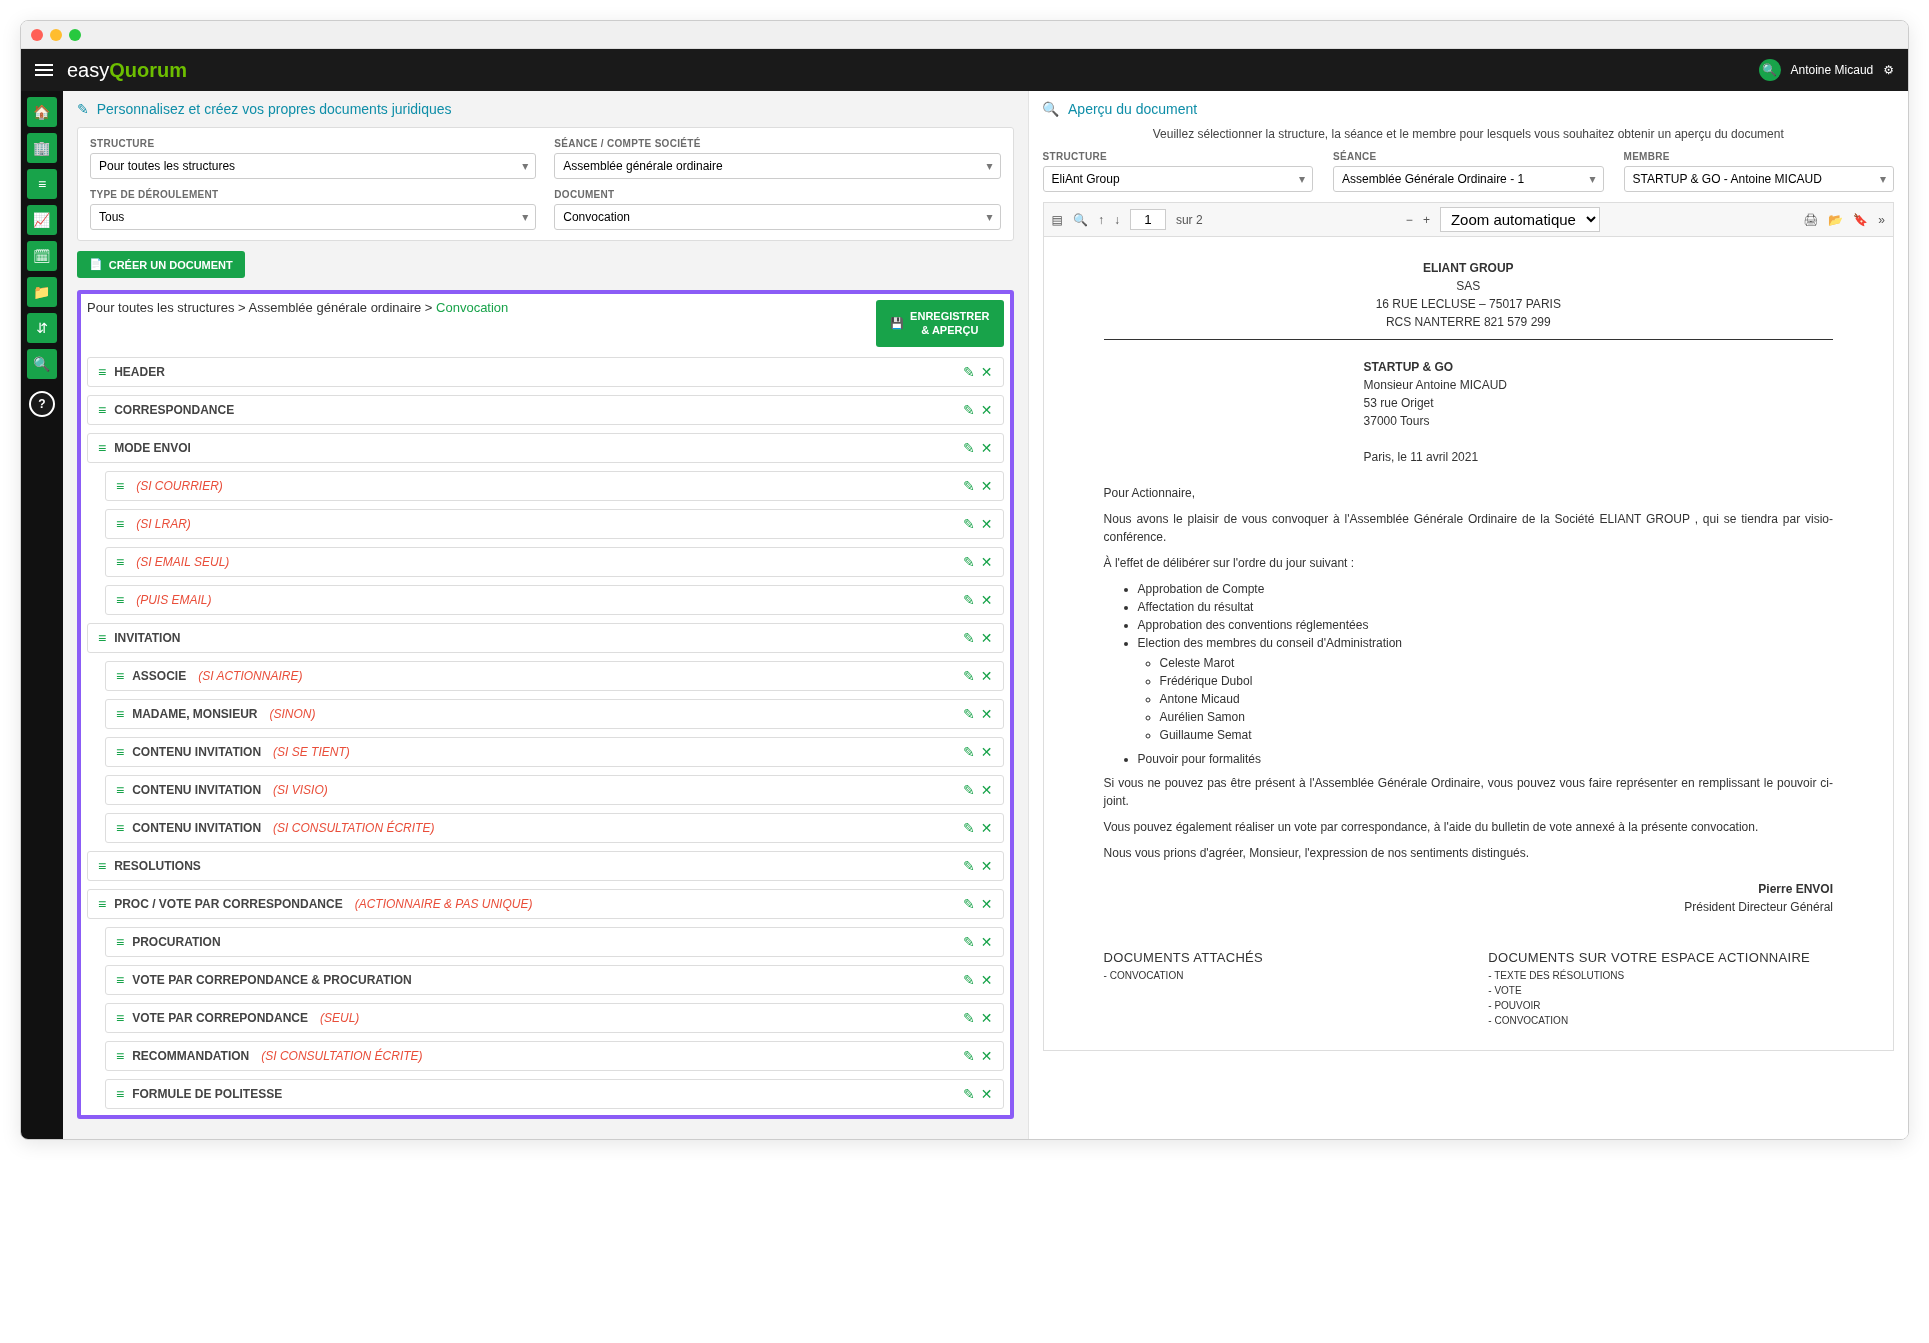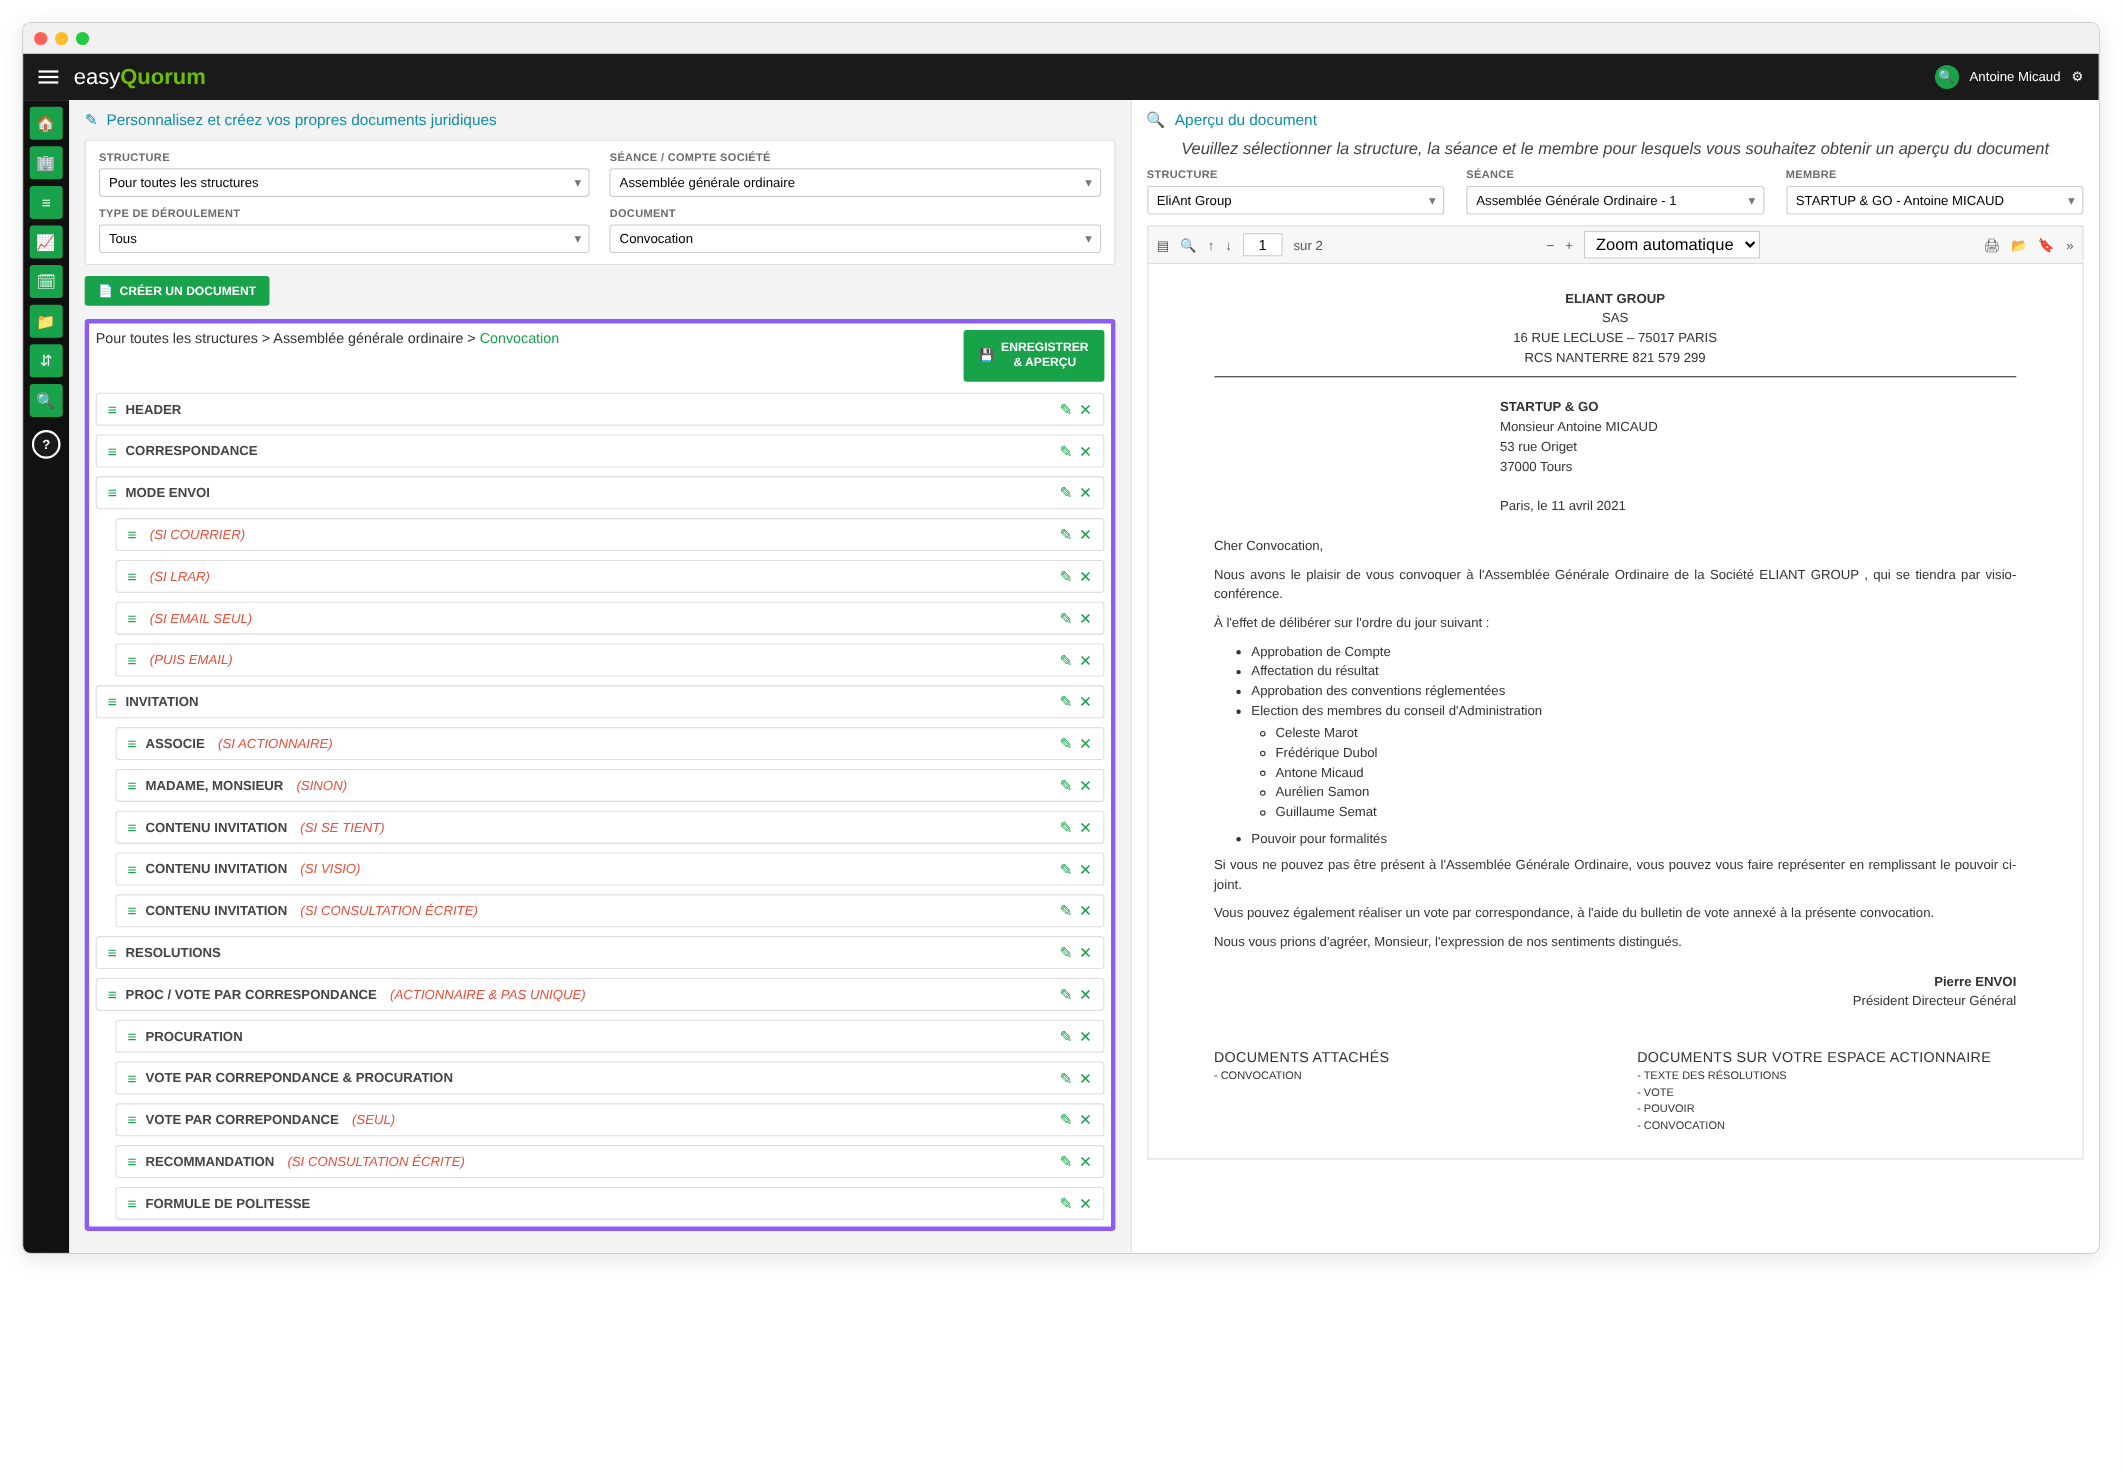--- a/index.html
+++ b/index.html
@@ -46,21 +46,21 @@
 
 .blk{border:1px solid #ddd;border-radius:3px;margin-top:8px;}
 .blk-head{display:flex;align-items:center;justify-content:space-between;padding:6px 10px;}
 .blk-head .ttl{display:flex;align-items:center;gap:8px;font-size:12px;font-weight:600;color:#444;}
 .blk-head .drag{color:#18a34a;font-size:14px;cursor:grab;}
 .blk-acts{display:flex;gap:6px;color:#18a34a;font-size:14px;}
 .blk-acts span{cursor:pointer;}
 .cond{color:#e94e3a;font-style:italic;font-weight:500;margin-left:4px;}
 .sub{margin-left:18px;}
 
-.preview-instr{font-size:15px;color:#444;text-align:center;margin-bottom:10px;font-style:italic;}
+.preview-instr{font-size:12px;color:#444;text-align:center;margin-bottom:10px;}
 .preview-filters{display:flex;gap:20px;margin-bottom:10px;}
 .preview-filters .fg{flex:1;}
 
 .pdfbar{border:1px solid #ddd;background:#f7f7f7;display:flex;align-items:center;padding:4px 8px;gap:10px;font-size:12px;color:#555;}
 .pdfbar .spacer{flex:1;}
 .pdfbar .pginput{width:36px;border:1px solid #ccc;text-align:center;padding:2px;}
 .pdfbar select{border:1px solid #ccc;padding:2px 6px;font-size:15px;background:#fff;}
 .pdfbar .ic{cursor:pointer;color:#555;}
 
 .doc{border:1px solid #ddd;border-top:none;background:#fff;padding:22px 60px;font-size:12px;line-height:1.5;}
@@ -469,21 +469,21 @@
           </div>
           <hr>
           <div class="addr">
             <div class="b">STARTUP &amp; GO</div>
             <div>Monsieur Antoine MICAUD</div>
             <div>53 rue Origet</div>
             <div>37000 Tours</div>
             <br>
             <div>Paris, le 11 avril 2021</div>
           </div>
-          <p>Cher Convocation,</p>
+          <p>Pour Actionnaire,</p>
           <p class="just">Nous avons le plaisir de vous convoquer à l'Assemblée Générale Ordinaire de la Société ELIANT GROUP , qui se tiendra par visio-conférence.</p>
           <p>À l'effet de délibérer sur l'ordre du jour suivant :</p>
           <ul>
             <li>Approbation de Compte</li>
             <li>Affectation du résultat</li>
             <li>Approbation des conventions réglementées</li>
             <li><span>Election des membres du conseil d'Administration</span>
               <ul>
                 <li>Celeste Marot</li>
                 <li>Frédérique Dubol</li>

